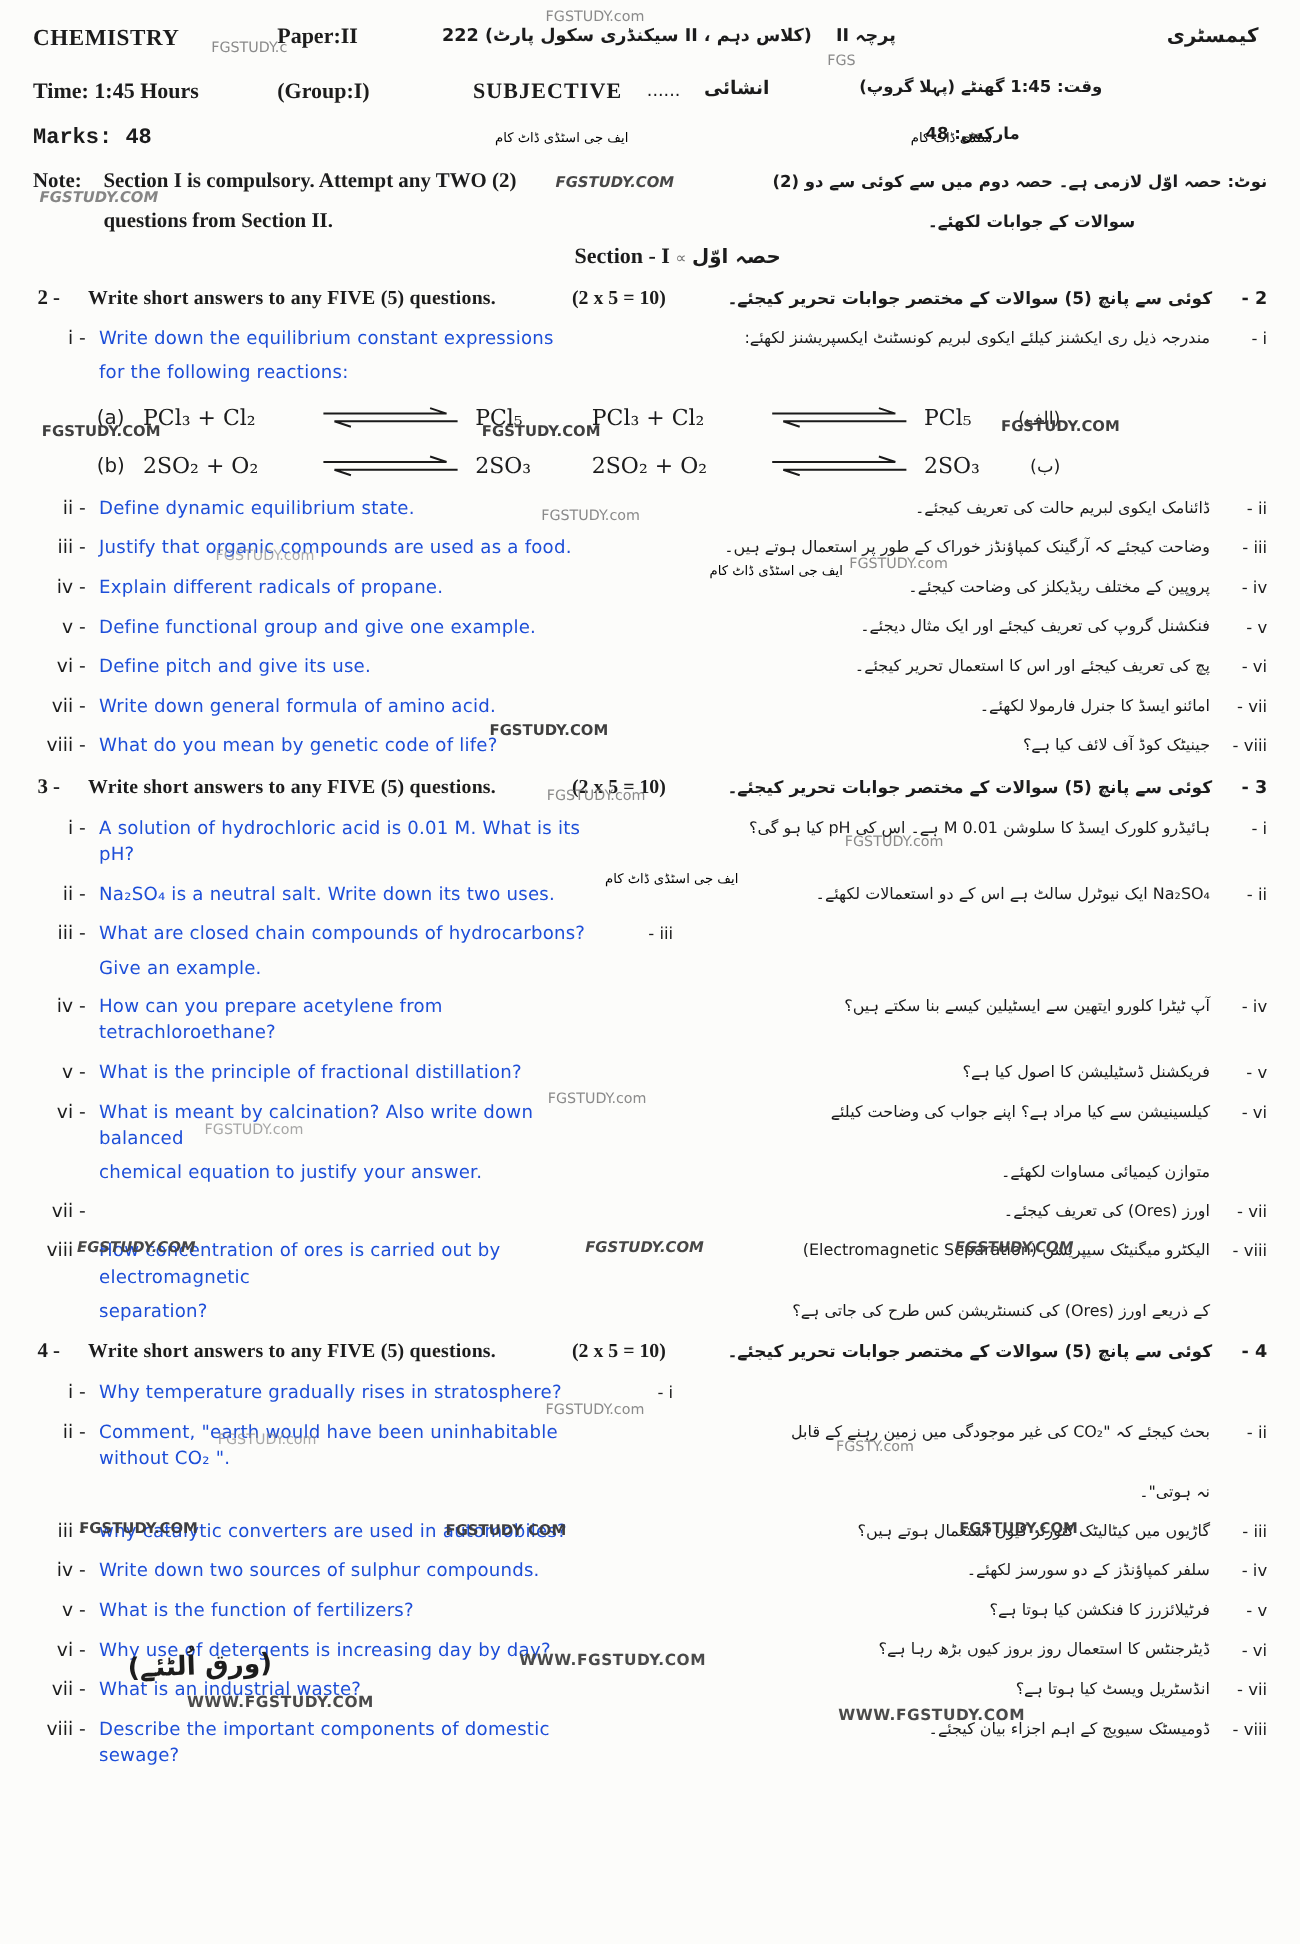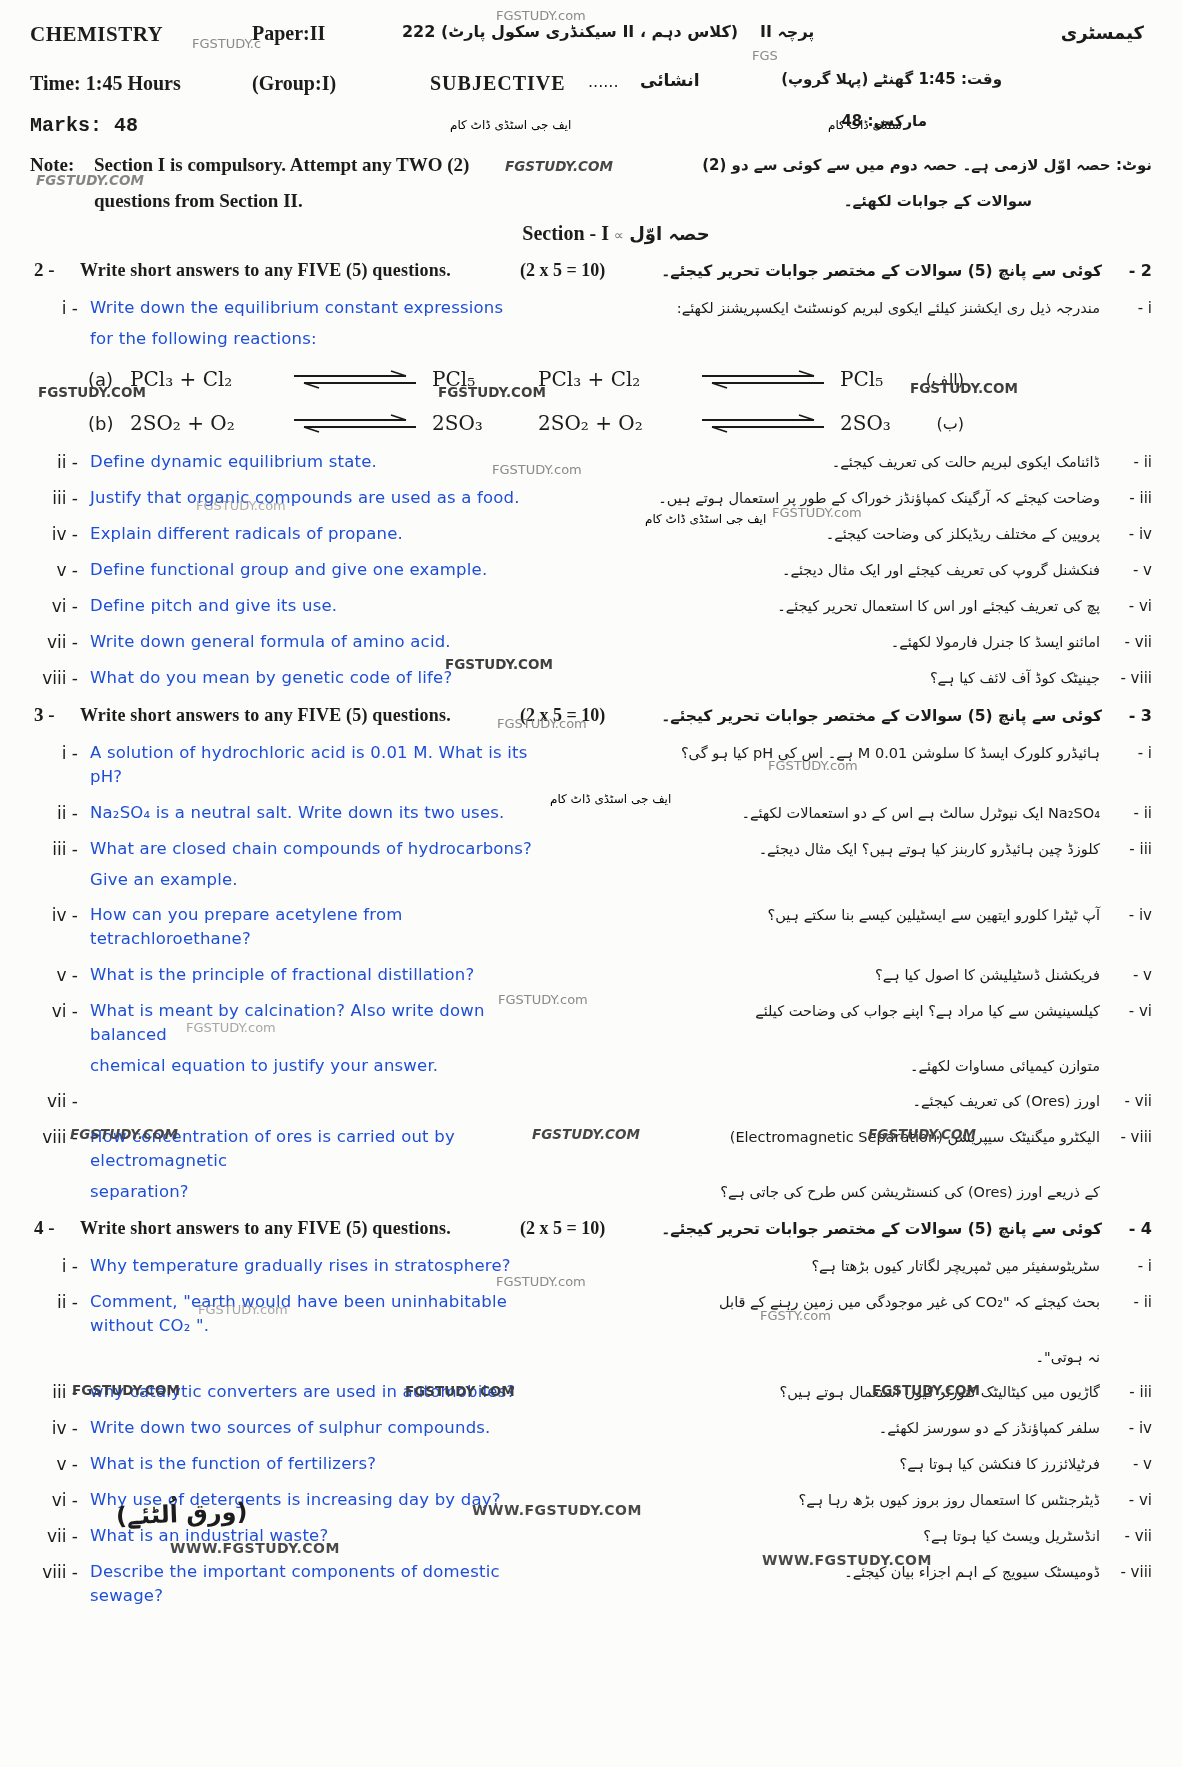--- a/index.html
+++ b/index.html
@@ -242,21 +242,20 @@
     </div>
     <div class="item-row">
       <span class="num-en">ii -</span>
       <span class="text-en">Na₂SO₄ is a neutral salt. Write down its two uses.</span>
       <span class="text-ur urdu">Na₂SO₄ ایک نیوٹرل سالٹ ہے اس کے دو استعمالات لکھئے۔</span>
       <span class="num-ur">- ii</span>
     </div>
     <div class="item-row">
       <span class="num-en">iii -</span>
       <span class="text-en">What are closed chain compounds of hydrocarbons?</span>
-      <span class="text-ur urdu">کلوزڈ چین ہائیڈرو کاربنز کیا ہوتے ہیں؟ ایک مثال دیجئے۔</span>
       <span class="num-ur">- iii</span>
     </div>
     <div class="cont-row">
       <span class="num-en"></span>
       <span class="text-en">Give an example.</span>
       <span class="text-ur urdu"></span>
       <span class="num-ur"></span>
     </div>
     <div class="item-row">
       <span class="num-en">iv -</span>
@@ -306,21 +305,20 @@
       <span class="q-num serif">4 -</span>
       <span class="q-title serif">Write short answers to any FIVE (5) questions.</span>
       <span class="q-marks serif">(2 x 5 = 10)</span>
       <span class="q-title-ur urdu">کوئی سے پانچ (5) سوالات کے مختصر جوابات تحریر کیجئے۔</span>
       <span class="q-num-ur">- 4</span>
     </div>
 
     <div class="item-row">
       <span class="num-en">i -</span>
       <span class="text-en">Why temperature gradually rises in stratosphere?</span>
-      <span class="text-ur urdu">سٹریٹوسفیئر میں ٹمپریچر لگاتار کیوں بڑھتا ہے؟</span>
       <span class="num-ur">- i</span>
     </div>
     <div class="item-row">
       <span class="num-en">ii -</span>
       <span class="text-en">Comment, "earth would have been uninhabitable without CO₂ ".</span>
       <span class="text-ur urdu">بحث کیجئے کہ "CO₂ کی غیر موجودگی میں زمین رہنے کے قابل</span>
       <span class="num-ur">- ii</span>
     </div>
     <div class="cont-row">
       <span class="num-en"></span>

